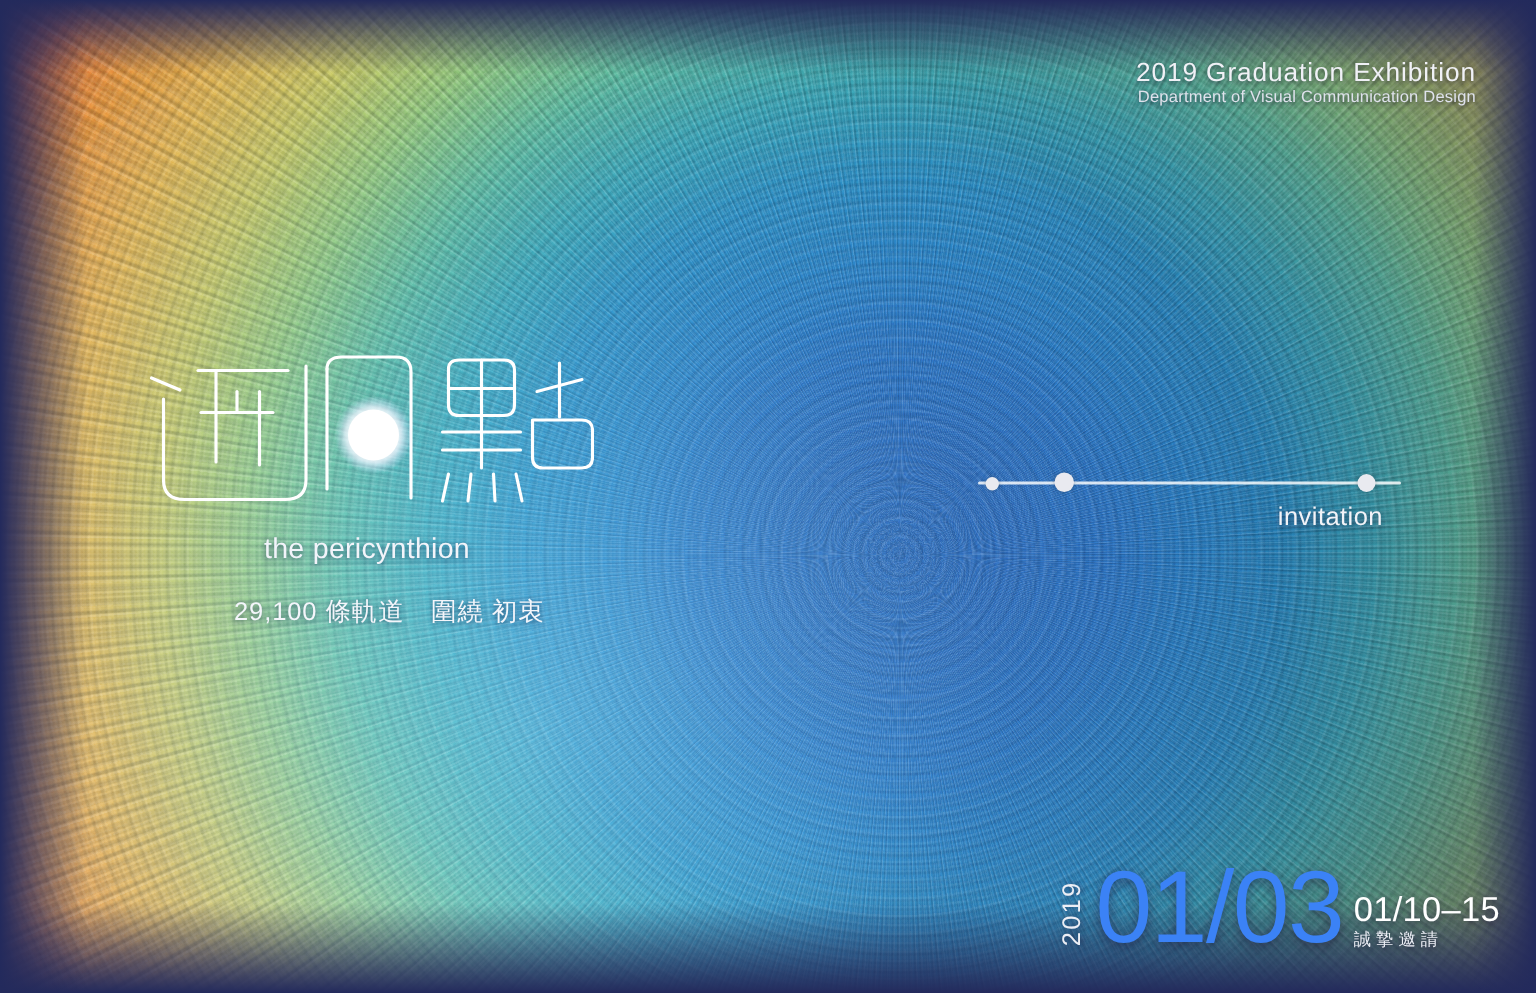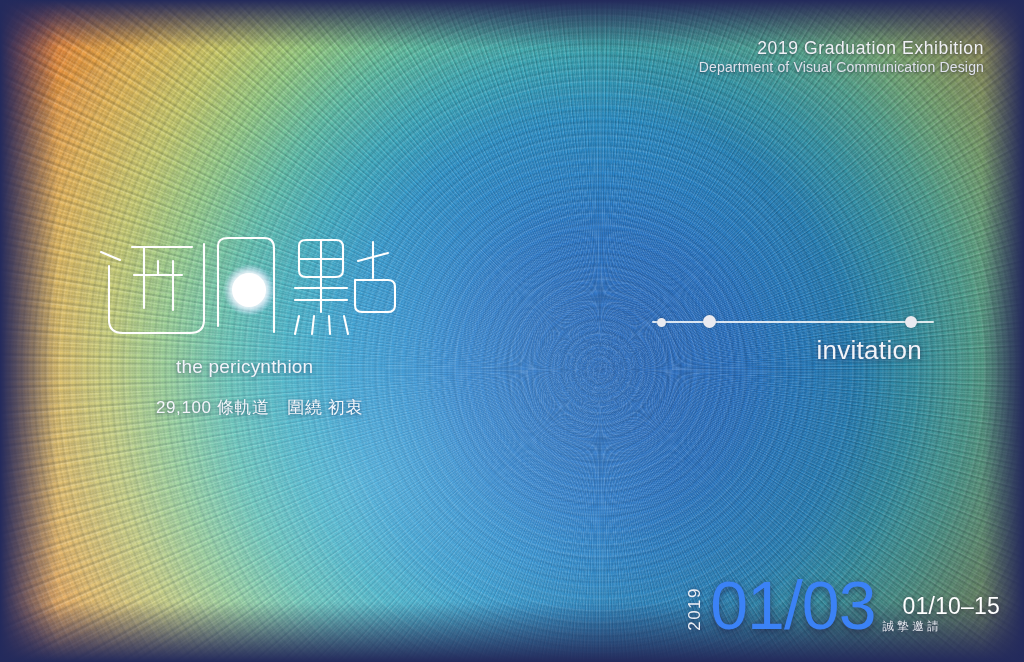--- a/index.html
+++ b/index.html
@@ -167,21 +167,21 @@
   .header{
     position:absolute; right:40px; top:38px;
     text-align:right; color:#e8eaf2;
   }
   .header .h-main{
     font-size:17.5px; letter-spacing:.6px; font-weight:400;
     color:#f0f1f6; line-height:1.15;
     text-shadow:0 1px 3px rgba(20,10,40,.5);
   }
   .header .h-sub{
-    font-size:14px; letter-spacing:.15px; font-weight:400;
+    font-size:11px; letter-spacing:.15px; font-weight:400;
     color:#dfe2ec; margin-top:1px;
     text-shadow:0 1px 3px rgba(20,10,40,.5);
   }
 
   
   .logo-wrap{ position:absolute; left:96px; top:230px; }
   .logo-sub{
     position:absolute; left:80px; top:126px;
     font-size:19px; letter-spacing:.2px; color:#f2f4fa;
     text-shadow:0 1px 4px rgba(8,20,60,.55);
@@ -210,21 +210,21 @@
   .invite-rule .dot{
     position:absolute; border-radius:50%;
     background:#e9eaf0;
     box-shadow:0 0 3px rgba(0,0,0,.25);
   }
   .invite-rule .d1{ left:17px;  top:2.5px; width:9px;  height:9px; }
   .invite-rule .d2{ left:63px;  top:0px;   width:13px; height:13px; }
   .invite-rule .d3{ left:265px; top:0.5px; width:12px; height:12px; }
   .invite-en{
     text-align:right; color:#f2f3f8;
-    font-size:26px; letter-spacing:.3px; margin-top:6px; padding-right:18px;
+    font-size:17px; letter-spacing:.3px; margin-top:6px; padding-right:18px;
     text-shadow:0 1px 5px rgba(40,10,50,.5);
   }
 
   
   .datebox{ position:absolute; right:24px; bottom:24px; text-align:right; }
   .date-row{
     display:flex; align-items:flex-end; justify-content:flex-end;
     gap:0px;
   }
   .year{
@@ -241,21 +241,20 @@
     font-family:"Liberation Sans","DejaVu Sans",sans-serif;
     text-shadow:0 2px 7px rgba(30,8,45,.5);
   }
   .side{
     margin-left:7px; margin-bottom:4px; text-align:left;
   }
   .side .s-top{
     font-size:23px; font-weight:300; color:#ffffff; line-height:1.05;
     letter-spacing:.2px;
     text-shadow:0 1px 5px rgba(30,8,45,.5);
-    margin-left:20px;
   }
   .side .s-bot{
     font-size:11.5px; color:#eceef5; letter-spacing:3.4px;
     margin-top:1px;
     font-family:"DejaVu Sans","Liberation Sans",sans-serif;
     text-shadow:0 1px 4px rgba(30,8,45,.5);
   }
   .footline{
     font-size:23px; color:#ffffff; letter-spacing:1.2px;
     margin-top:6px;

